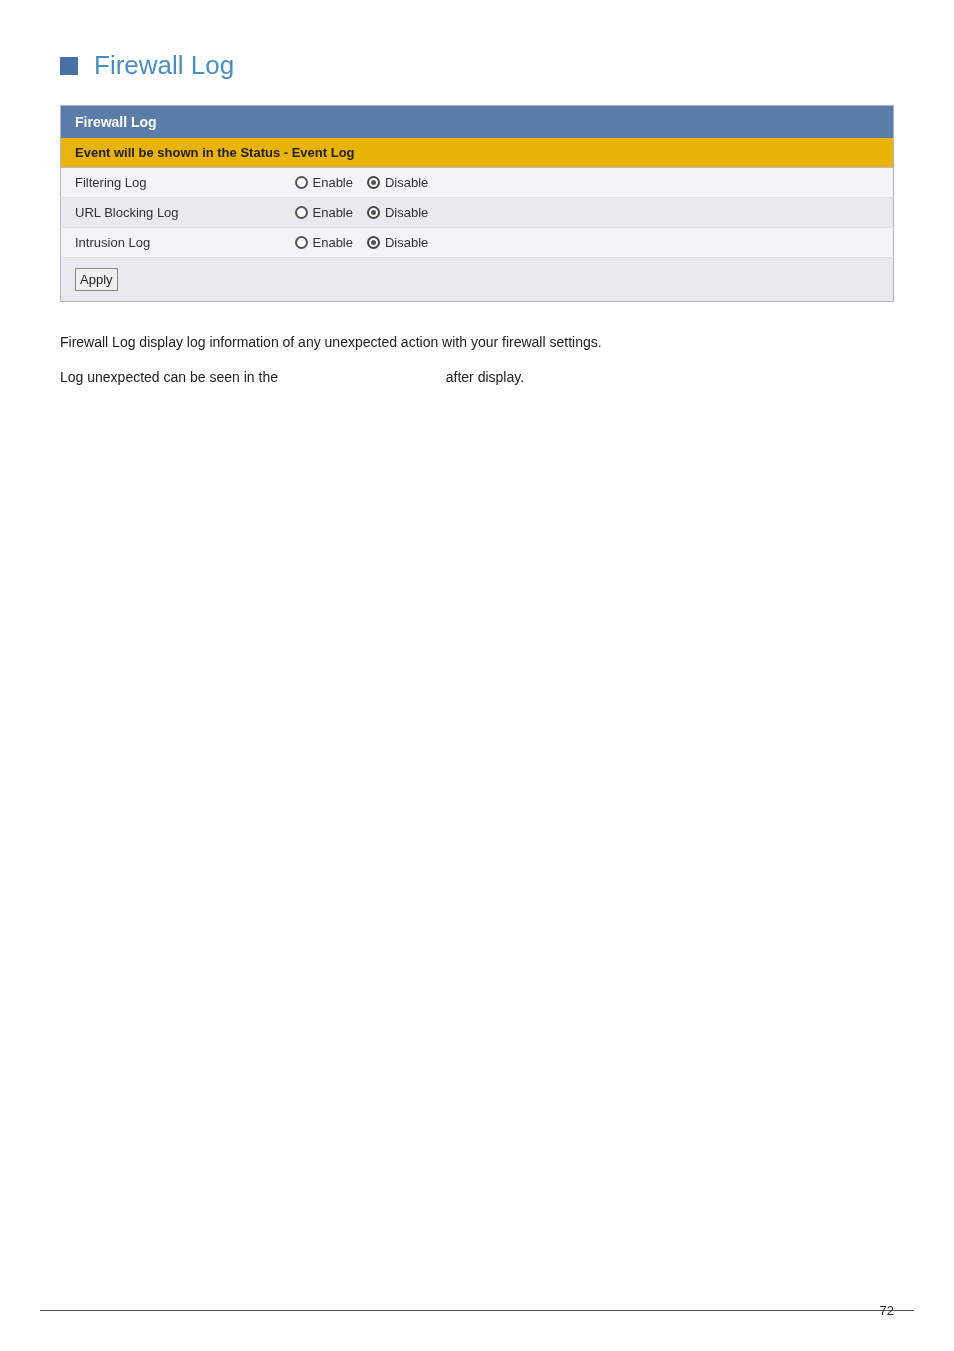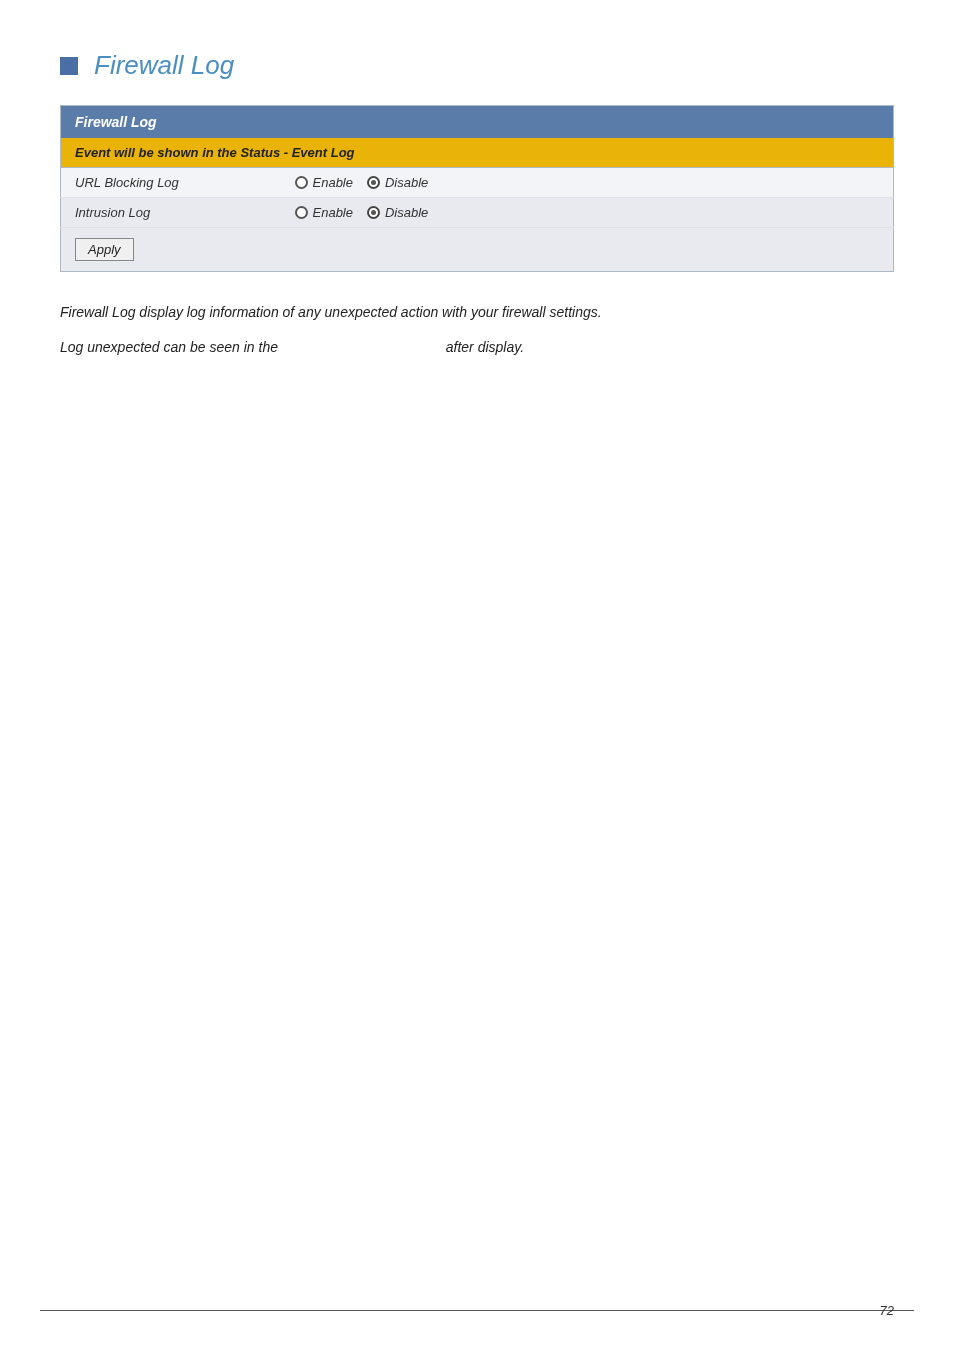--- a/index.html
+++ b/index.html
@@ -1,19 +1,18 @@
 <!DOCTYPE html>
 <html><head>
   <meta charset="utf-8">
   <style>
     * {
       margin: 0;
       padding: 0;
       box-sizing: border-box;
-      font-style: italic;
     }
 
     body {
       width: 954px;
       min-height: 1351px;
       background: #ffffff;
       font-family: Arial, sans-serif;
       font-size: 14px;
       color: #222;
       position: relative;
@@ -130,21 +129,21 @@
       border-radius: 50%;
       background: #555;
     }
 
     .apply-row td {
       padding: 10px 14px;
       background: #e8eaef;
     }
 
     .apply-button {
-      padding: 3px 12px;
+      padding: 3px 4px;
       background: #f0f0f0;
       border: 1px solid #888;
       font-size: 13px;
       cursor: pointer;
       color: #222;
     }
 
     .description-section {
       margin-top: 16px;
       line-height: 1.8;
@@ -193,20 +192,35 @@
     <h1 class="page-title">Firewall Log</h1>
   </div>
 
   <table class="firewall-table">
     <tbody>
         <tr class="table-header-row">
       <td colspan="2">Firewall Log</td>
     </tr>
     <tr class="event-header-row">
       <td colspan="2">Event will be shown in the Status - Event Log</td>
+    </tr>
+    <tr class="data-row">
+      <td class="row-label">Filtering Log</td>
+      <td class="row-options">
+        <div class="radio-group">
+          <label class="radio-option">
+            <span class="radio-circle"></span>
+            <span>Enable</span>
+          </label>
+          <label class="radio-option">
+            <span class="radio-circle selected"></span>
+            <span>Disable</span>
+          </label>
+        </div>
+      </td>
     </tr>
     <tr class="data-row">
       <td class="row-label">URL Blocking Log</td>
       <td class="row-options">
         <div class="radio-group">
           <label class="radio-option">
             <span class="radio-circle"></span>
             <span>Enable</span>
           </label>
           <label class="radio-option">

